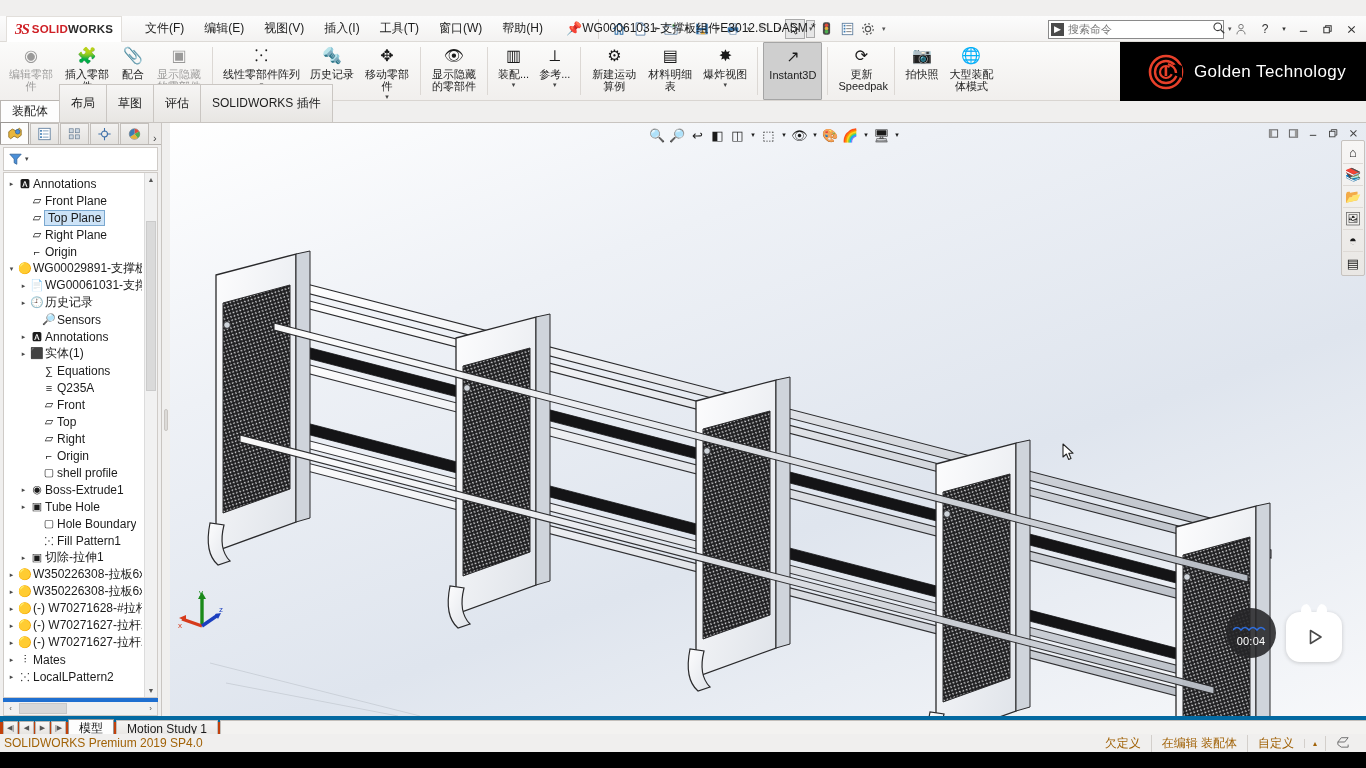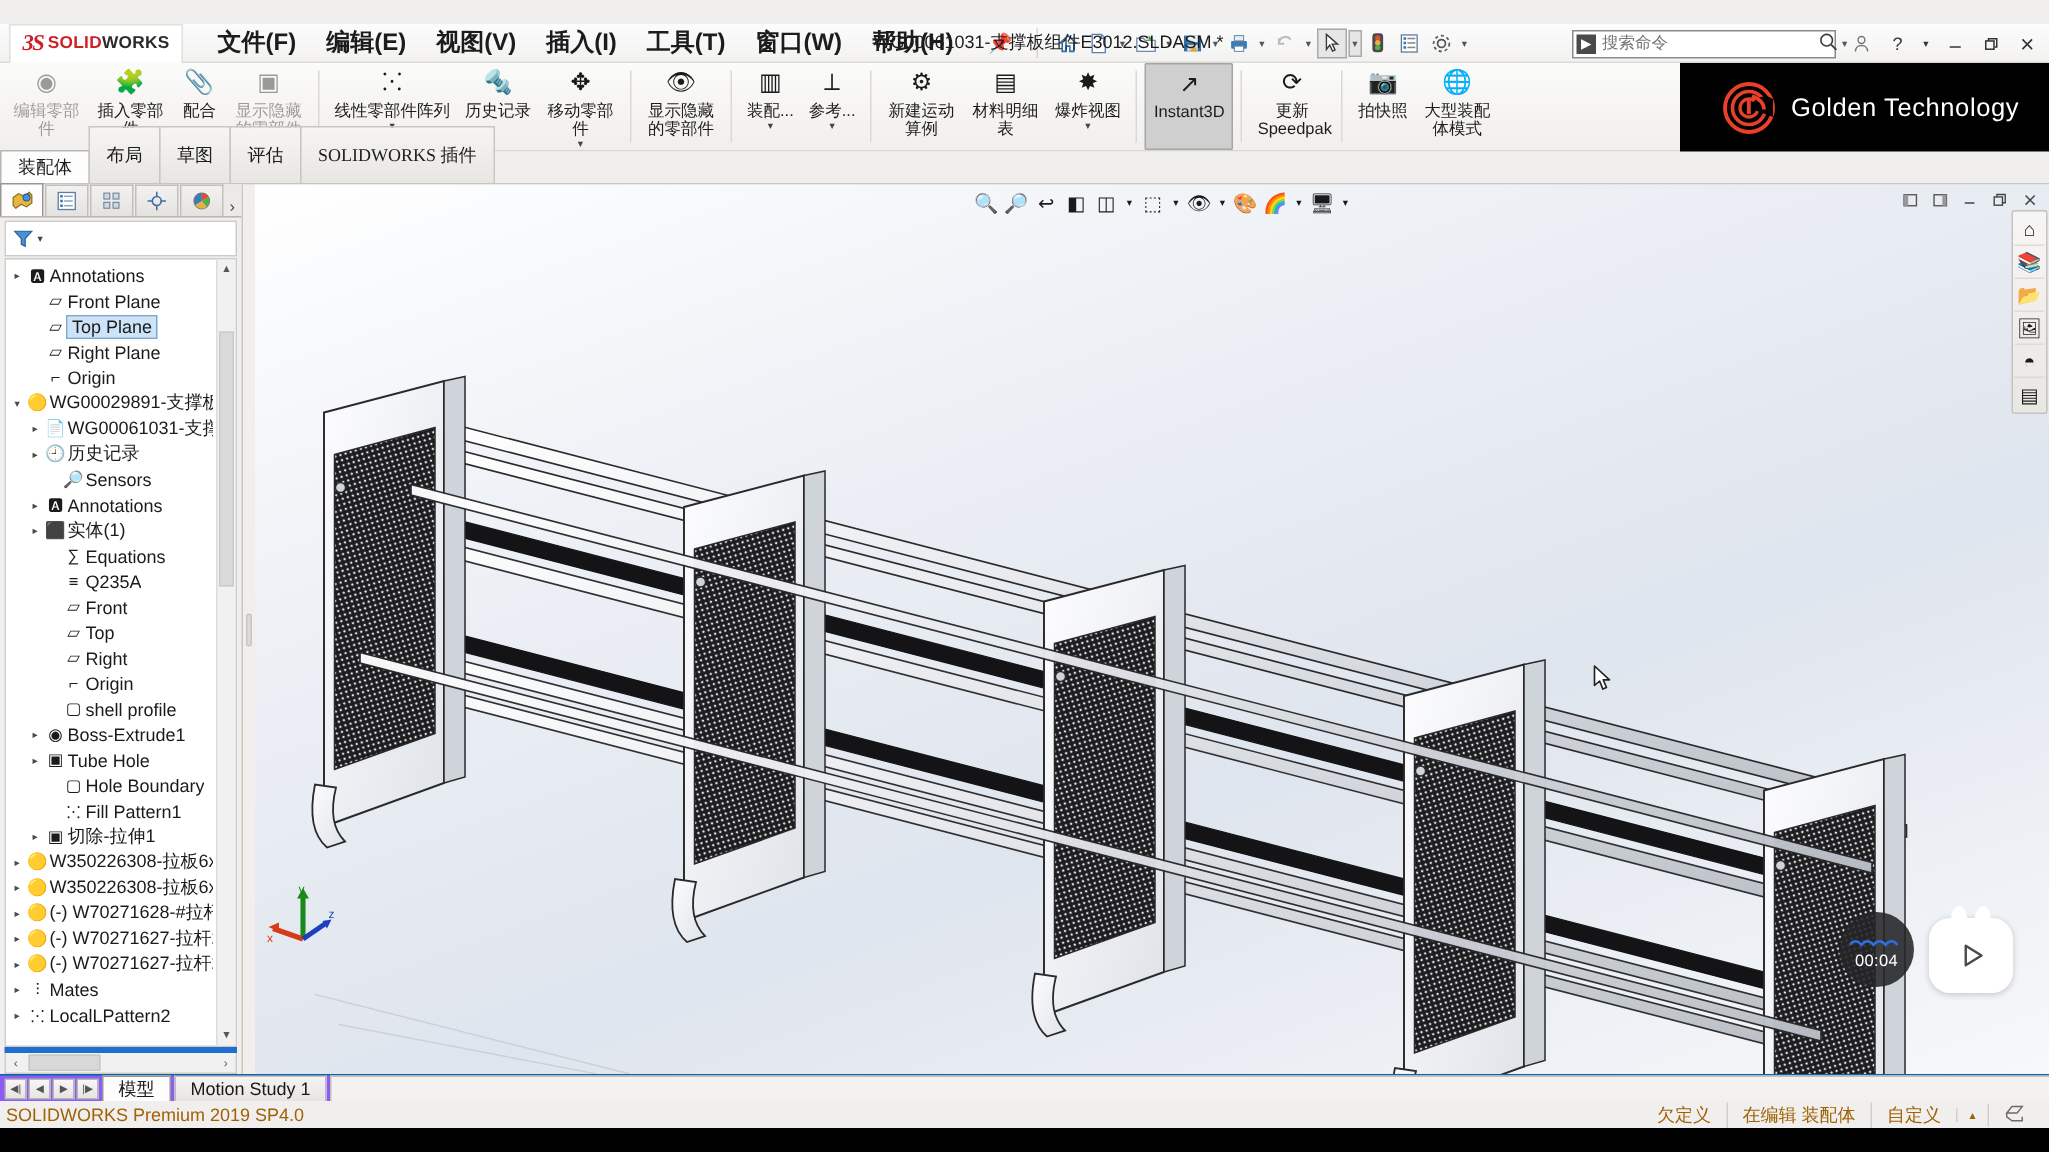--- a/index.html
+++ b/index.html
@@ -28,21 +28,21 @@
   }
   .sw-logo { display: flex; align-items: center; gap: 3px; }
   .sw-ds { color: #cf2026; font-size: 15px; font-weight: bold; font-style: italic;
            letter-spacing: -1px; font-family: "Liberation Serif", serif; }
   .sw-word { font-size: 11.5px; font-weight: bold; letter-spacing: .2px; text-align: center; }
   .sw-word .r { color: #cf2026; }
   .sw-word .k { color: #2b2b2b; }
 
   .menubar { display: flex; align-items: center; margin-left: 14px; gap: 2px; }
   .menu-item {
-    padding: 4px 9px; font-size: 16px; color: #1c1c1c; cursor: default; white-space: nowrap; font-weight: bold;
+    padding: 4px 9px; font-size: 12px; color: #1c1c1c; cursor: default; white-space: nowrap;
   }
   .pin-icon { margin-left: 6px; color: #2f6fa8; font-size: 13px; padding: 2px 6px; }
 
   .qat { display: flex; align-items: center; gap: 1px; margin-left: 10px;
          border-left: 1px solid #d8d4d0; padding-left: 10px; }
   .qat .ic { width: 20px; height: 20px; display: flex; align-items: center;
              justify-content: center; font-size: 13px; }
   .caret { font-size: 7px; color: #555; width: 9px; display: flex;
            align-items: center; justify-content: center; }
 
@@ -94,21 +94,20 @@
     background: #000; display: flex; align-items: center; padding-left: 28px; gap: 10px;
   }
   .brand-mark { width: 36px; height: 36px; position: relative; flex: 0 0 auto; }
   .brand-txt { color: #fff; font-size: 17px; letter-spacing: .4px; }
 
   
   .cmdtabs {
     position: absolute; left: 0; top: 101px; width: 1366px; height: 22px;
     background: #f0efee; display: flex; align-items: flex-end;
     border-bottom: 1px solid #c8c4c0;
-    font-family: Liberation Serif, serif;
   }
   .ctab {
     height: 38px; padding: 0 11px; font-size: 12px; display: flex;
     align-items: center; border: 1px solid #cac6c2; border-bottom: none;
     background: linear-gradient(#f6f5f4, #e8e6e3); margin-right: -1px; color: #1c1c1c;
   }
   .ctab.sel { background: #fdfdfd; border-color: #b9b5b1; height: 22px; }
 
   
   .leftpanel {
@@ -192,21 +191,21 @@
                  height: 50px; border-radius: 50%; background: rgba(38,38,40,.88);
                  display: flex; align-items: flex-end; justify-content: center;
                  padding-bottom: 11px; }
   .timerbubble span { color: #fff; font-size: 11px; letter-spacing: .2px; }
   .timer-wave { position: absolute; left: 7px; right: 7px; bottom: 26px; height: 7px; }
 
   .cursor { position: absolute; left: 892px; top: 320px; }
 
   
   .bottombar { position: absolute; left: 0; bottom: 34px; width: 1366px; height: 18px;
-               background: #8b5cf6; border-top: 1px solid #0369a1;
+               background: #c2410c; border-top: 6px solid #0369a1;
                display: flex; align-items: center; }
   .navbtns { display: flex; align-items: center; margin-left: 3px; gap: 1px; }
   .navb { width: 15px; height: 14px; border: 1px solid #b9b5b1;
           background: linear-gradient(#f8f7f6,#e6e4e1); display: flex;
           align-items: center; justify-content: center; font-size: 7px; color: #555; }
   .btab { height: 17px; padding: 0 10px; display: flex; align-items: center;
           font-size: 12px; border: 1px solid #c3bfbb; border-bottom: none;
           background: linear-gradient(#f5f4f3,#e7e5e2); margin-left: 2px; }
   .btab.sel { background: #fdfdfd; border-color: #9a9693; height: 18px; }
   .btab-fill { flex: 1; height: 17px; border: 1px solid #c3bfbb;

